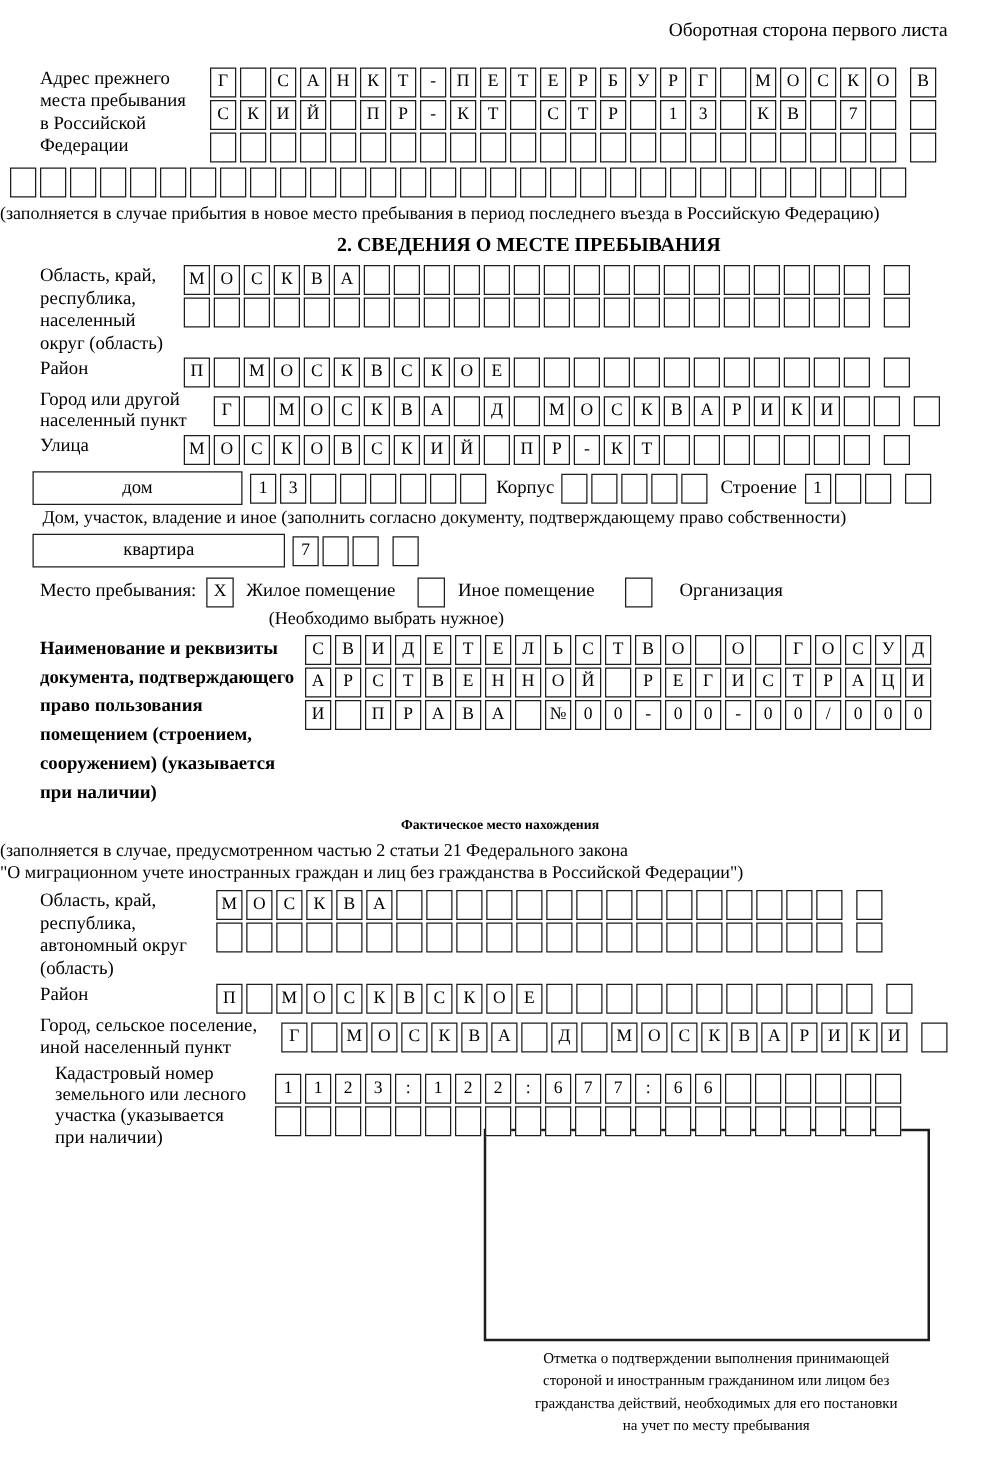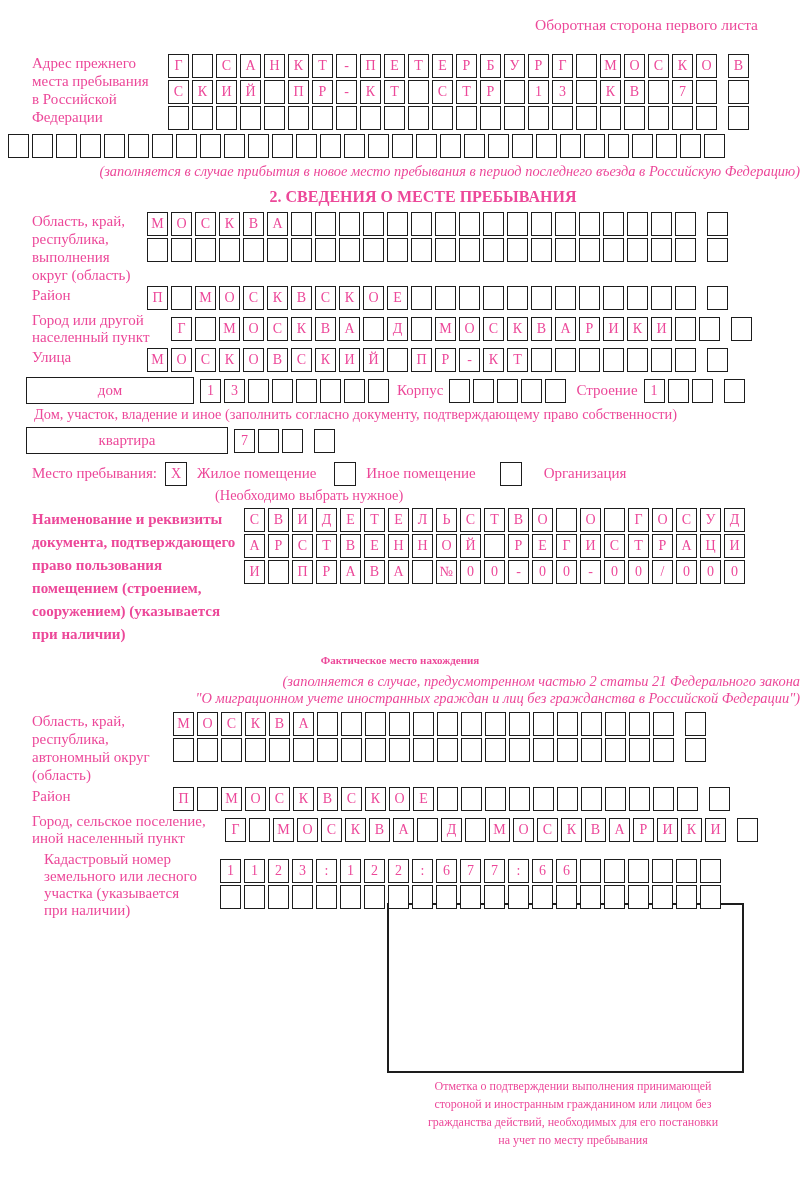--- a/index.html
+++ b/index.html
@@ -1,29 +1,29 @@
 <!DOCTYPE html>
 <html><head>
 <meta charset="utf-8">
 <style>
   html,body{margin:0;padding:0;background:#fff;}
   .page{position:relative;width:800px;height:1180px;overflow:hidden;background:#fff;
-        font-family:"Liberation Serif",serif;color:#ec4899;font-size:15px;}
+        font-family:"Liberation Serif",serif;color:#000000;font-size:15px;}
   .hdr-note{padding:16px 42px 0 0;text-align:right;font-size:15.5px;}
   .fieldrow{display:flex;align-items:flex-start;}
   .flabel{flex:none;font-size:15px;line-height:18px;}
   .flabel .lbl-line{white-space:nowrap;}
   .colcells{display:flex;flex-direction:column;gap:2px;}
   .cells{display:flex;gap:3px;}
   .cell{flex:none;width:21px;height:24px;border:1.7px solid #1d1d1d;box-sizing:border-box;
         display:flex;align-items:center;justify-content:center;font-size:14px;line-height:1;
         background:#fff;}
   .lastgap > .cell:last-child{margin-left:8px;}
   .caption{font-size:14.4px;line-height:17px;}
-  .center{text-align:right;font-style:italic;}
+  .center{text-align:left;}
   .sec-title{font-weight:bold;font-size:16px;text-align:center;margin-top:7px;line-height:20px;padding-left:46px;}
   .sub-title{font-weight:bold;font-size:11px;text-align:center;margin-top:4px;line-height:20px;}
   .labelbox{flex:none;border:1.8px solid #1d1d1d;box-sizing:border-box;height:27px;
             display:flex;align-items:center;justify-content:center;font-size:15px;background:#fff;}
   .inline-lbl{font-size:15px;line-height:27px;flex:none;}
   .cb{width:22px;height:24px;}
   .w-a{width:168px;padding-left:32px;box-sizing:border-box;}
   .w-s2{width:147px;padding-left:32px;box-sizing:border-box;}
   .w-city{width:171px;padding-left:32px;box-sizing:border-box;}
   .w-doc{width:244px;padding-left:32px;box-sizing:border-box;font-weight:bold;}
@@ -163,21 +163,21 @@
       <div class="cell"></div>
     </div>
   <div class="caption center" style="margin-top:5px">(заполняется в случае прибытия в новое место пребывания в период последнего въезда в Российскую Федерацию)</div>
 
   <div class="sec-title">2. СВЕДЕНИЯ О МЕСТЕ ПРЕБЫВАНИЯ</div>
 
   <div class="fieldrow" style="margin-top:5px">
     <div class="flabel w-s2">
       <div class="lbl-line">Область, край,</div>
       <div class="lbl-line">республика,</div>
-      <div class="lbl-line">выполнения</div>
+      <div class="lbl-line">населенный</div>
       <div class="lbl-line">округ (область)</div>
     </div>
     <div class="colcells">
       <div class="cells lastgap">
           <div class="cell">М</div>
           <div class="cell">О</div>
           <div class="cell">С</div>
           <div class="cell">К</div>
           <div class="cell">В</div>
           <div class="cell">А</div>

